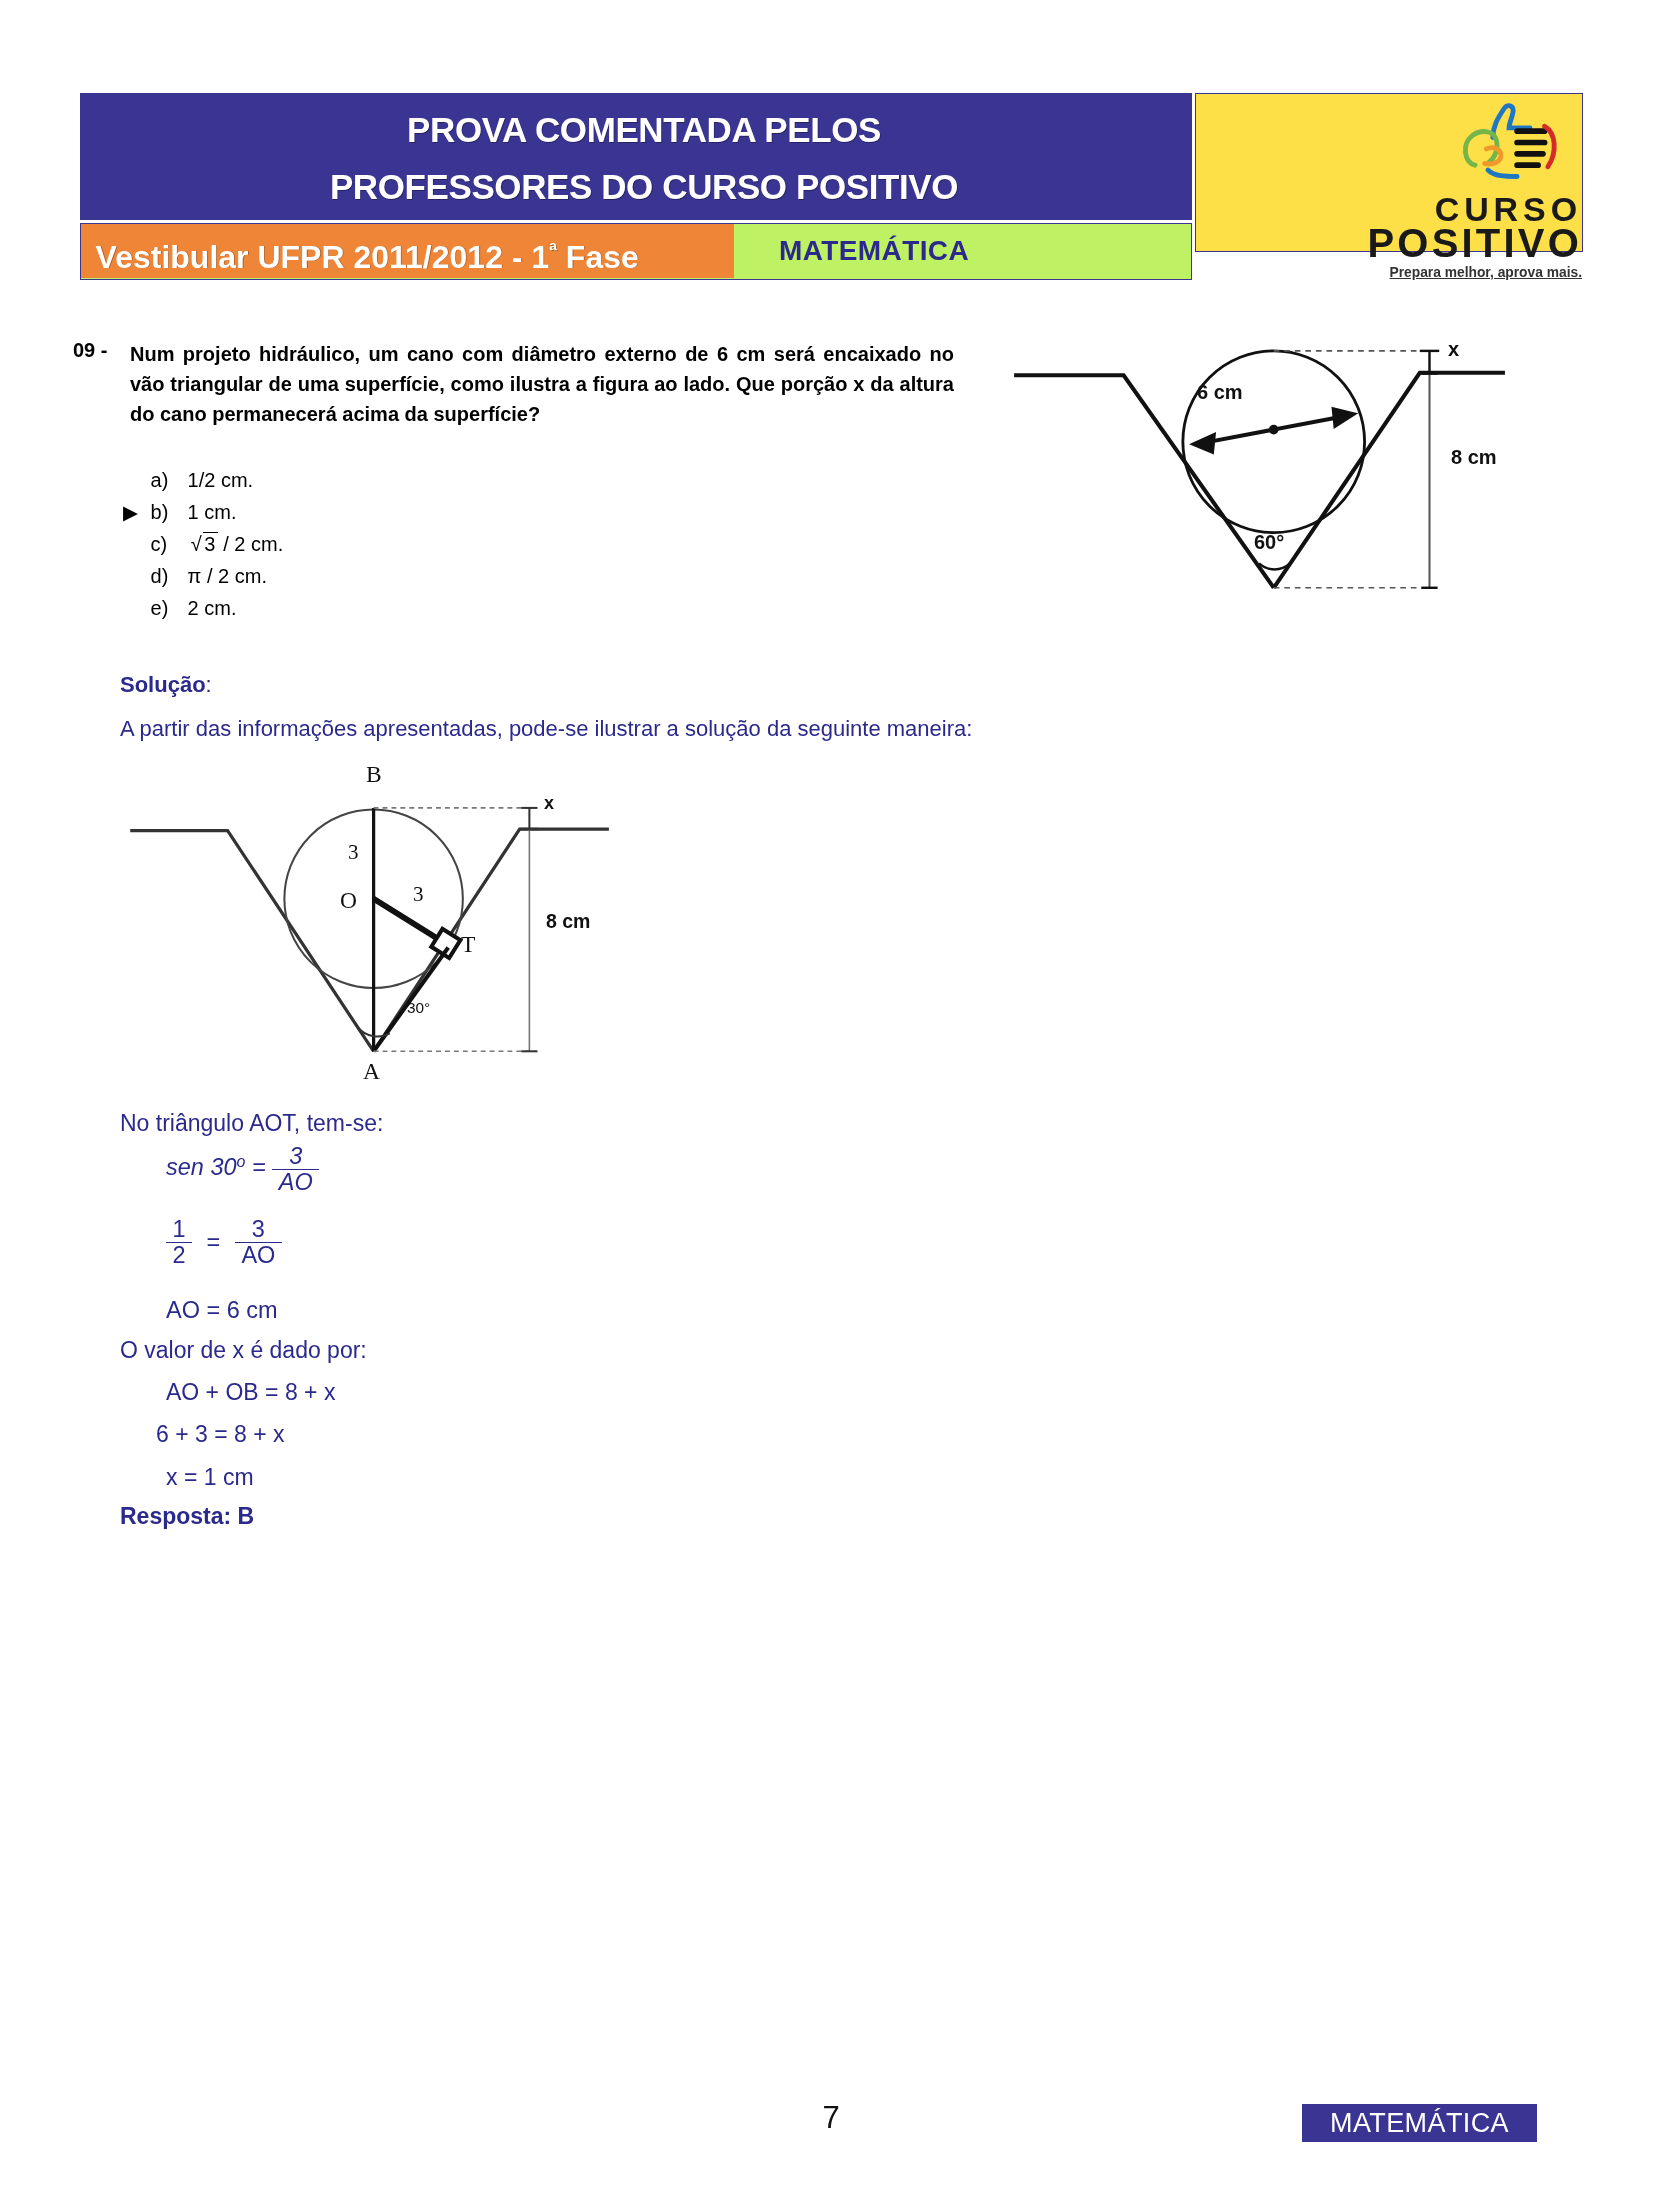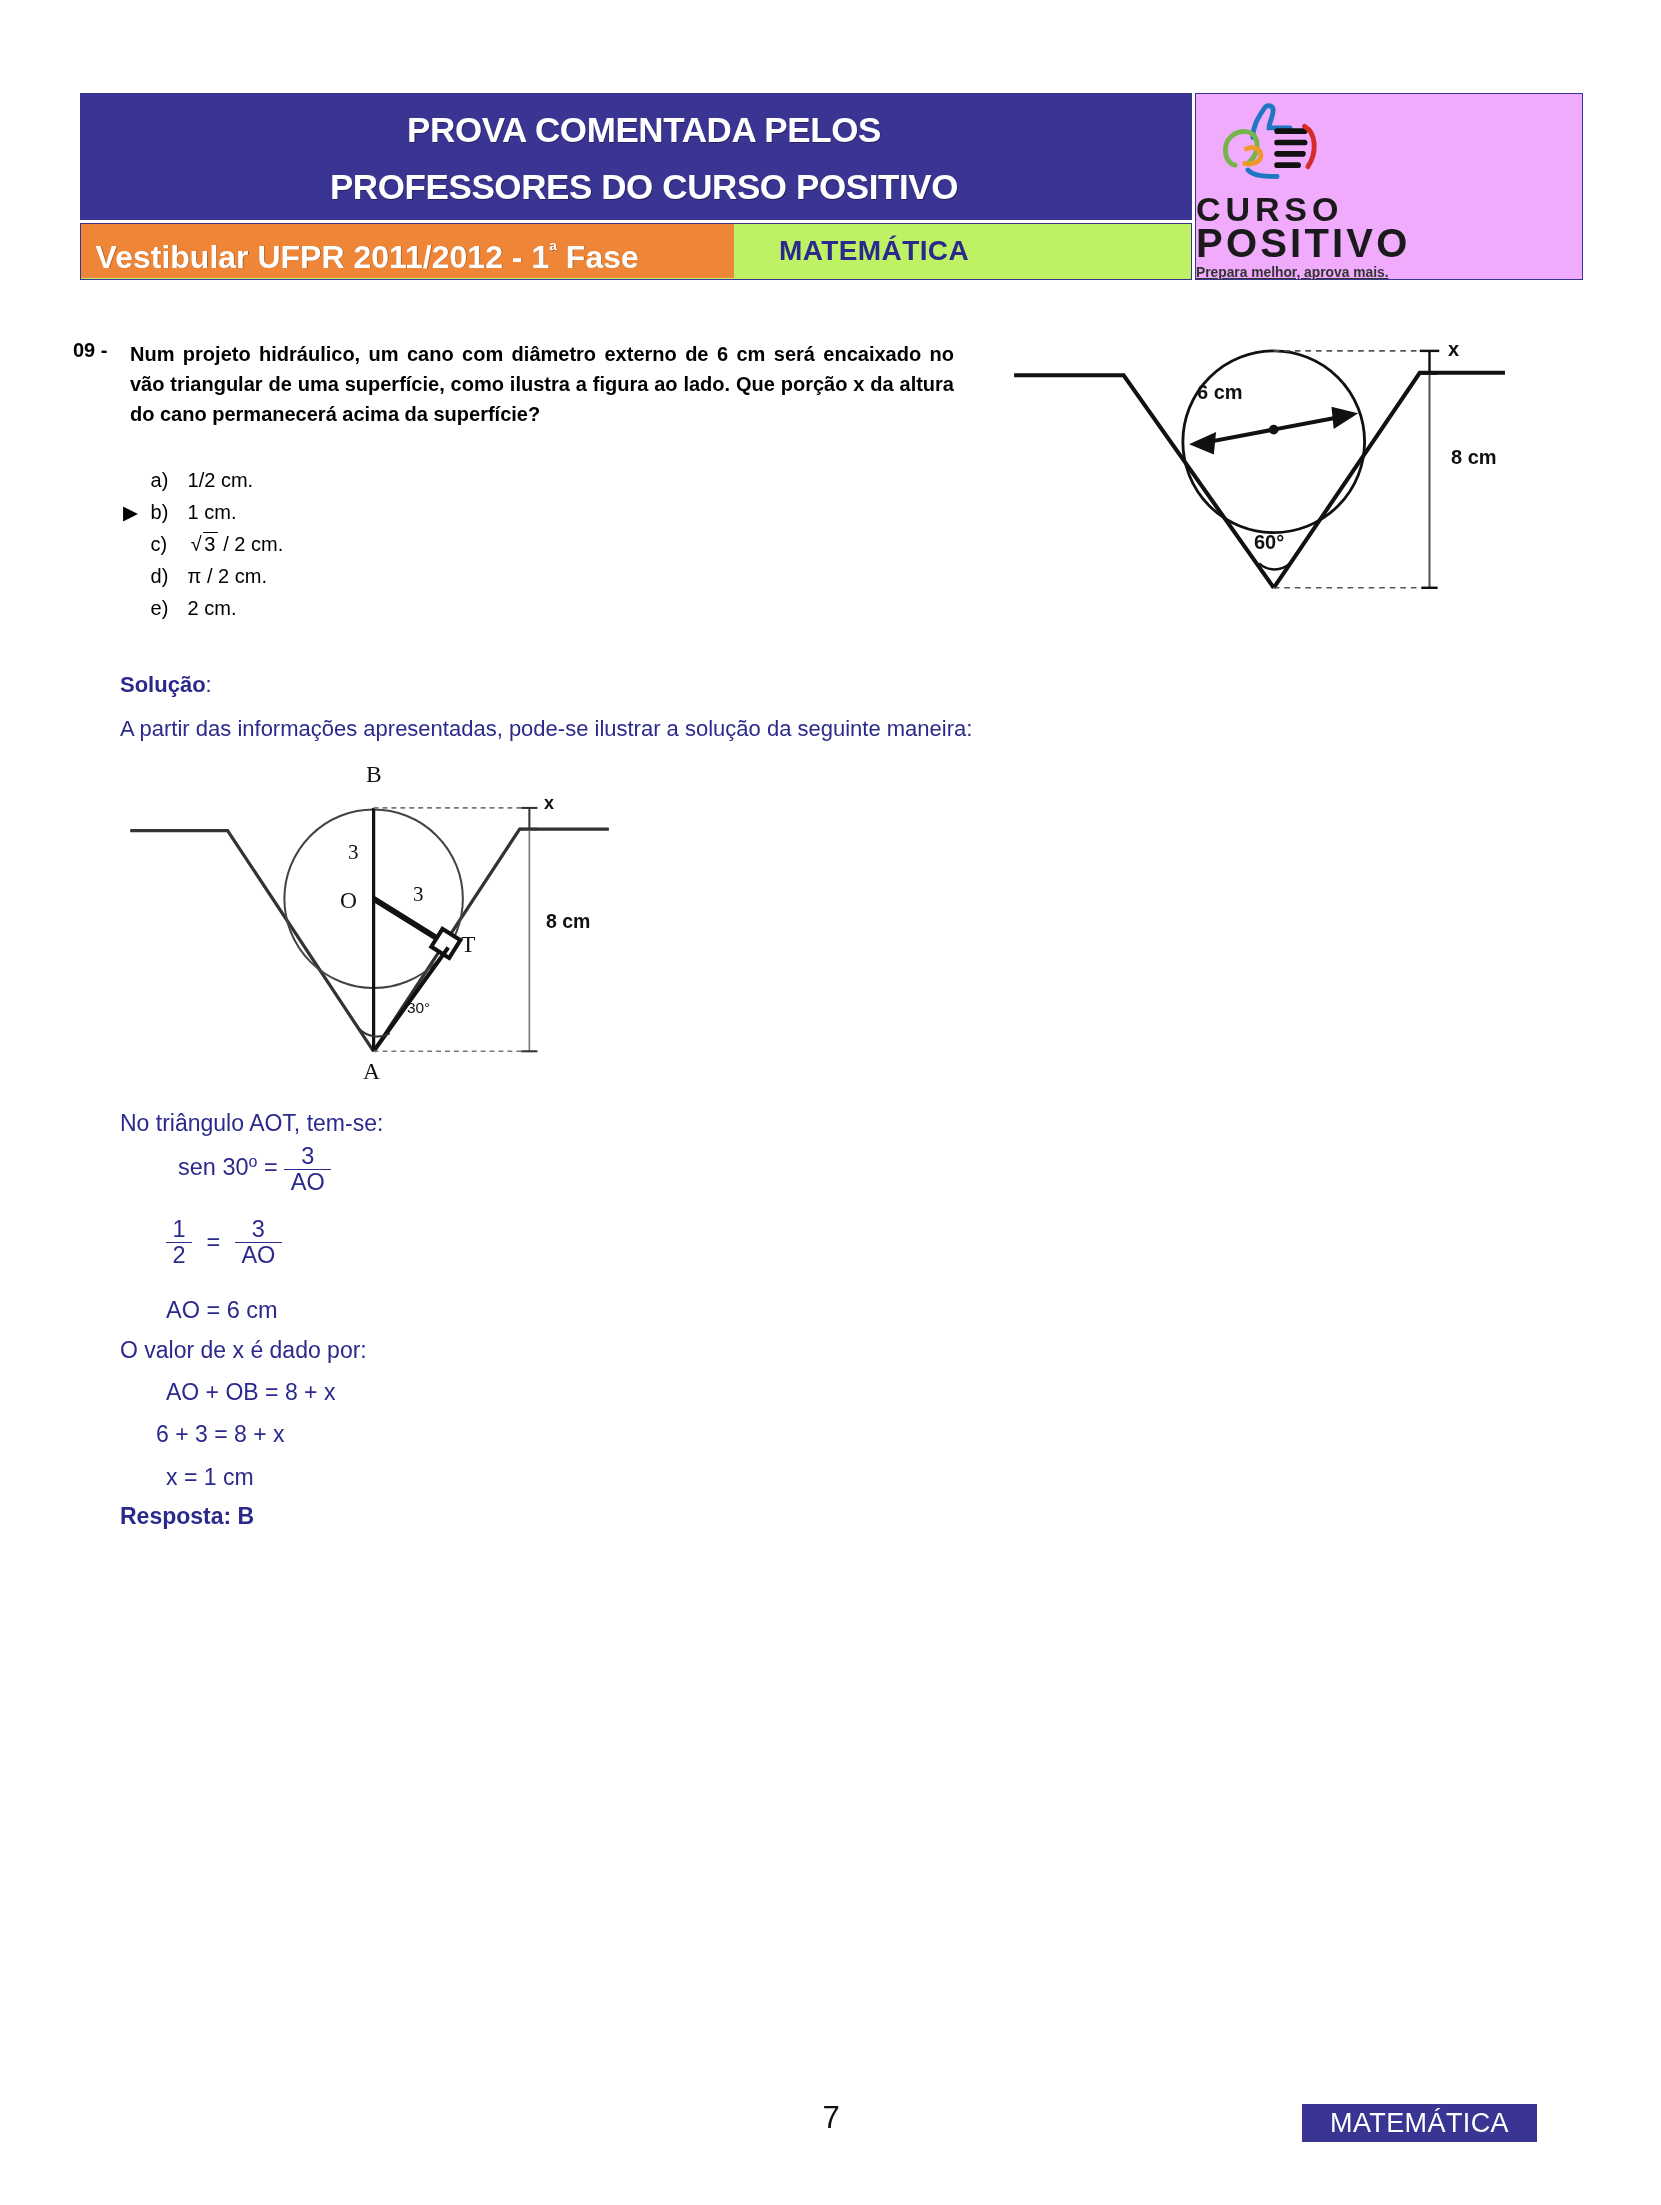--- a/index.html
+++ b/index.html
@@ -88,25 +88,25 @@
     font-size: 28px;
     letter-spacing: 0.4px;
     white-space: nowrap;
   }
 
   #logo-box {
     position: absolute;
     left: 1115px;
     top: 0;
     width: 388px;
-    height: 187px;
-    background: #f0abfc;
+    height: 159px;
+    background: #fde047;
     border: 1.6px solid #3a3593;
     box-sizing: border-box;
-    text-align: left;
+    text-align: right;
   }
   #logo-mark { margin-top: 8px; }
   #logo-word1 {
     font-size: 34px;
     font-weight: bold;
     letter-spacing: 4.9px;
     color: #1a1a1a;
     line-height: 34px;
     margin-top: 1.6px;
   }
@@ -216,25 +216,26 @@
   }
   .frac .num { display: block; padding: 0 6.5px; }
   .frac .den {
     display: block;
     border-top: 1.6px solid #2b2a8c;
     padding: 0 6.5px;
   }
 
   #eq-sen {
     position: absolute;
-    left: 178px;
+    left: 166px;
     top: 1144px;
     font-size: 23.5px;
     color: #2b2a8c;
     white-space: nowrap;
+    font-style: italic;
   }
   #eq-sen .deg { font-size: 16px; vertical-align: 8px; }
   #eq-half {
     position: absolute;
     left: 166px;
     top: 1217px;
     font-size: 23.5px;
     color: #2b2a8c;
     white-space: nowrap;
   }

